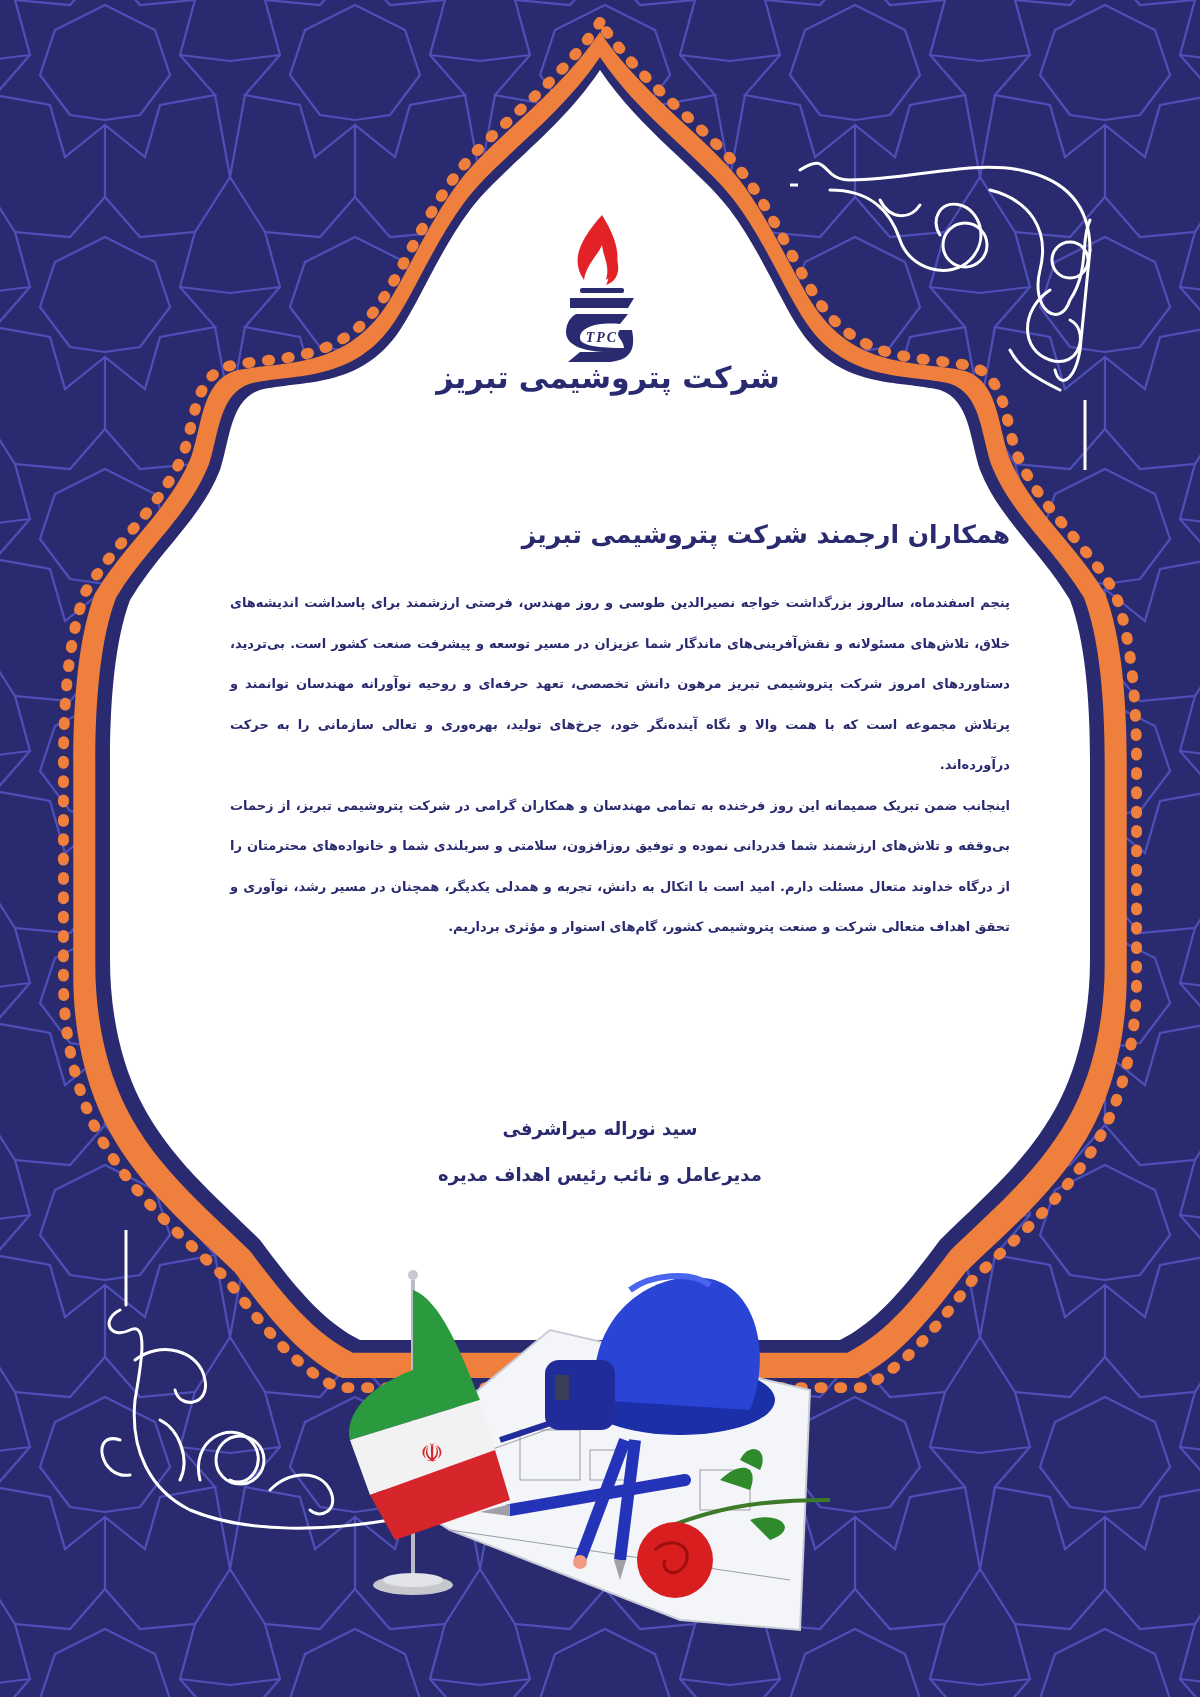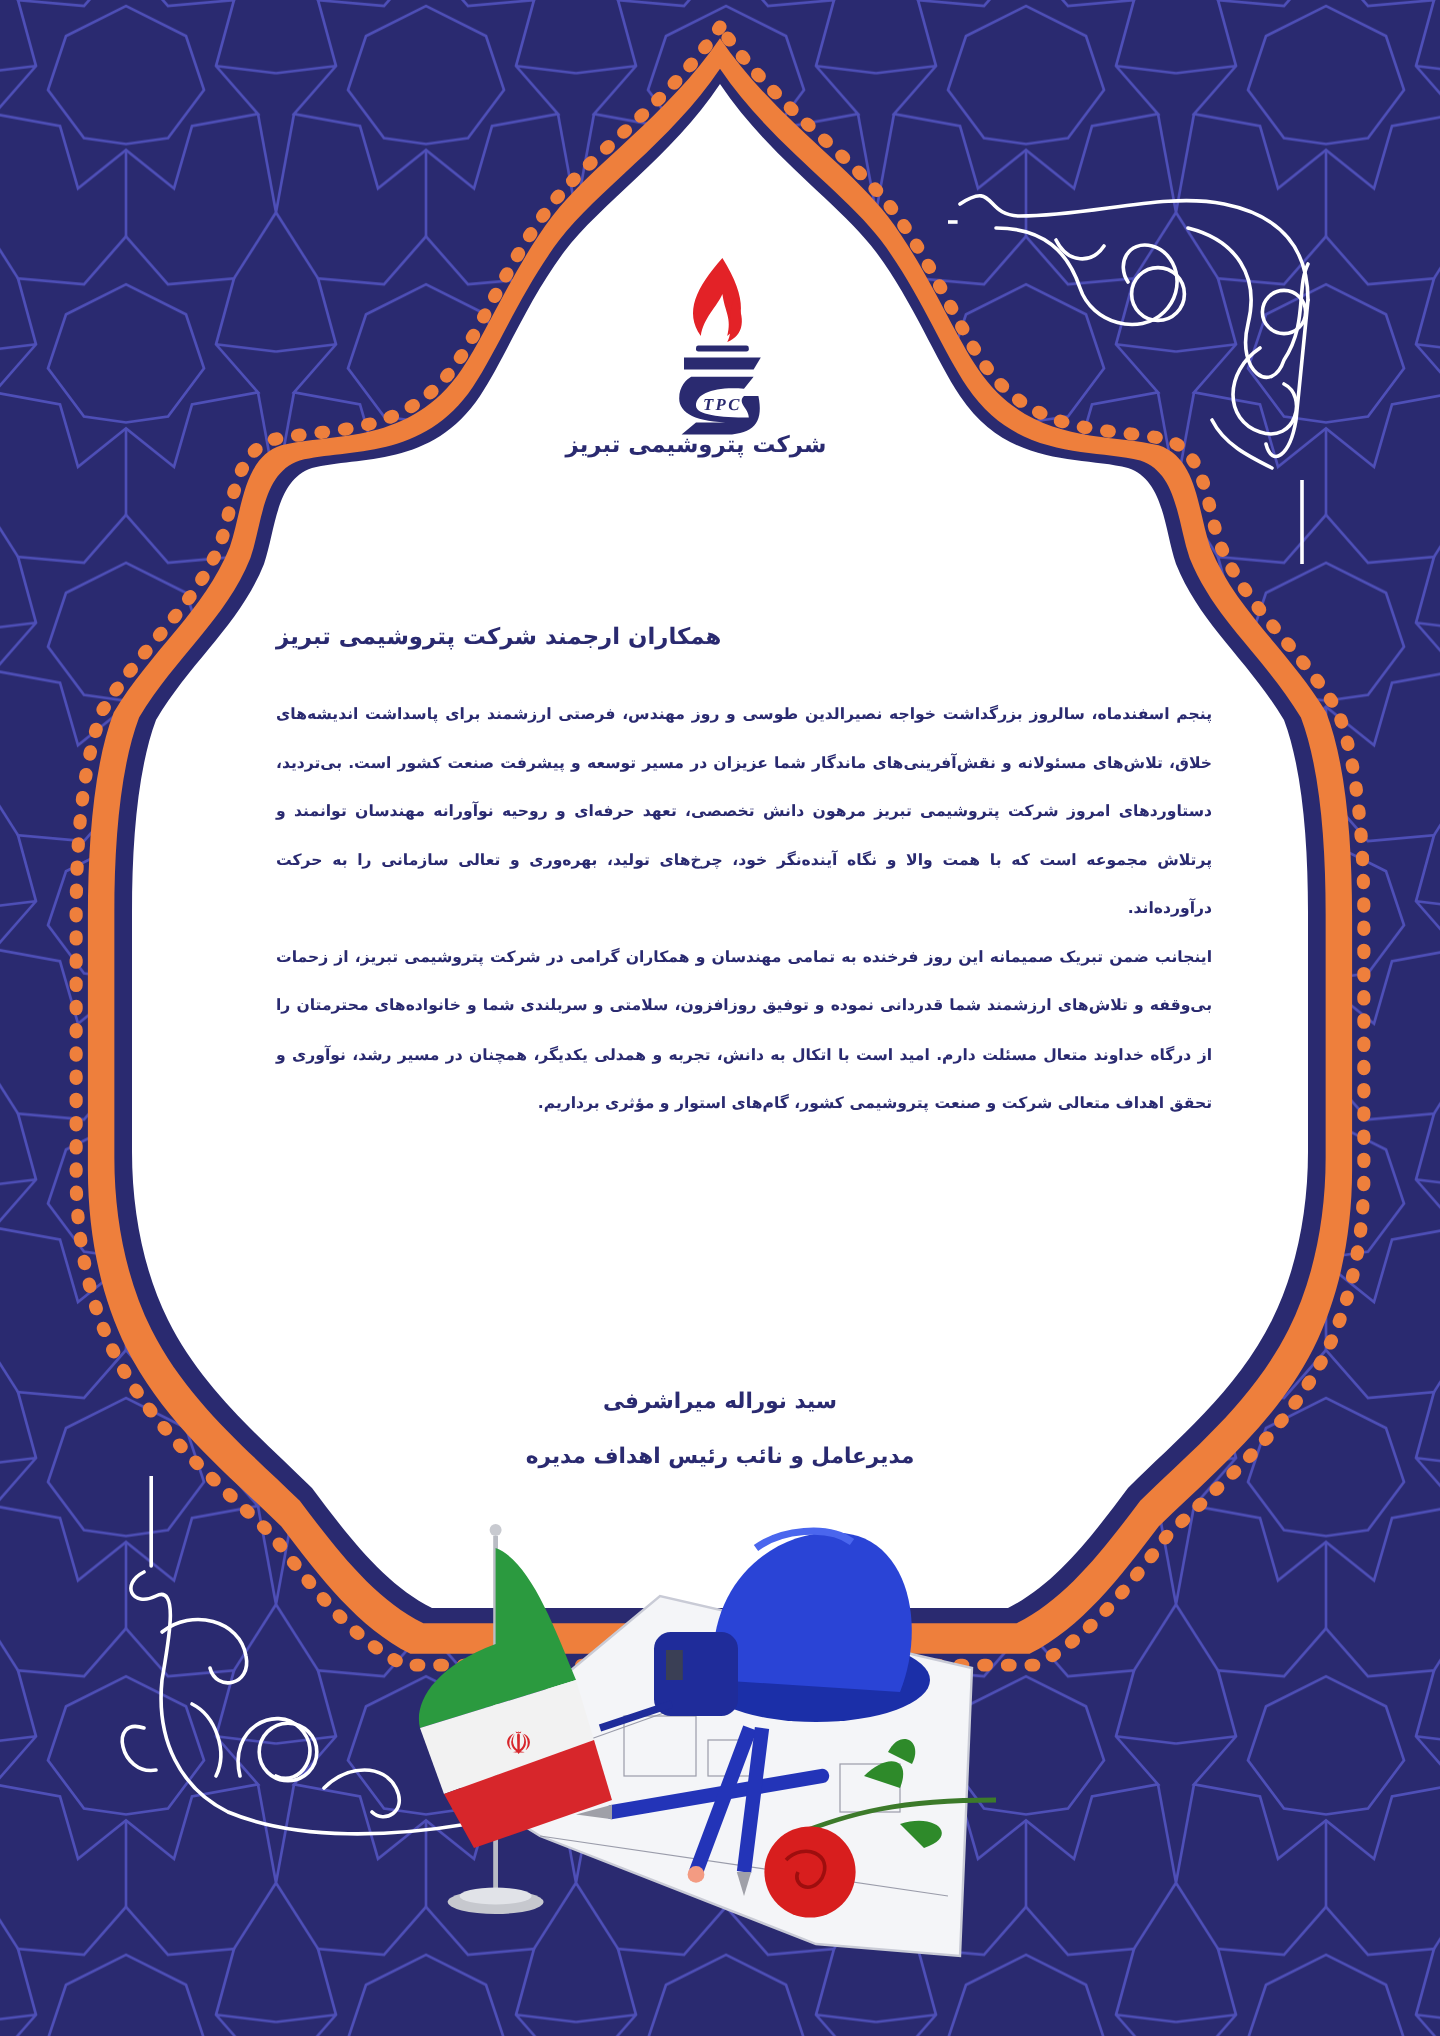--- a/index.html
+++ b/index.html
@@ -8,37 +8,37 @@
       background: #2a2a70;
       font-family: "DejaVu Sans", sans-serif;
     }
     #bg-pattern { position: absolute; left: 0; top: 0; width: 1200px; height: 1697px; }
     #frame { position: absolute; left: 0; top: 0; width: 1200px; height: 1697px; }
     .ornament { position: absolute; }
     #logo {
       position: absolute; left: 540px; top: 210px; width: 120px; height: 160px; font-style: italic;
     }
     .company-name {
-      position: absolute; left: 380px; top: 360px; width: 400px; text-align: center;
-      font-family: "DejaVu Sans", sans-serif; font-weight: bold; font-size: 19px; color: #2a2a70;
+      position: absolute; left: 408px; top: 360px; width: 400px; text-align: center;
+      font-family: "DejaVu Sans", sans-serif; font-weight: bold; font-size: 30px; color: #2a2a70;
       direction: rtl;
     }
     .letter {
       position: absolute; left: 230px; top: 510px; width: 780px; direction: rtl;
       color: #2a2a70; font-family: "DejaVu Sans", sans-serif; font-weight: bold;
     }
     .salutation {
-      text-align: left; font-size: 19px; margin: 10px 0 34px 0;
+      text-align: right; font-size: 25px; margin: 10px 0 34px 0;
     }
     .para {
       font-size: 13px; line-height: 40.5px; text-align: justify; text-align-last: right;
       margin: 0;
     }
     .signature {
-      position: absolute; left: 300px; top: 1145px; width: 600px; text-align: center;
+      position: absolute; left: 300px; top: 1106px; width: 600px; text-align: center;
       color: #2a2a70; font-weight: bold; font-size: 18px; direction: rtl;
     }
     .signature div { height: 46px; line-height: 46px; }
     #illustration { position: absolute; left: 330px; top: 1250px; width: 520px; height: 400px; }
   </style>
 </head>
 <body>
 
 <svg id="bg-pattern" viewBox="0 0 1200 1697" xmlns="http://www.w3.org/2000/svg">
   <defs>

